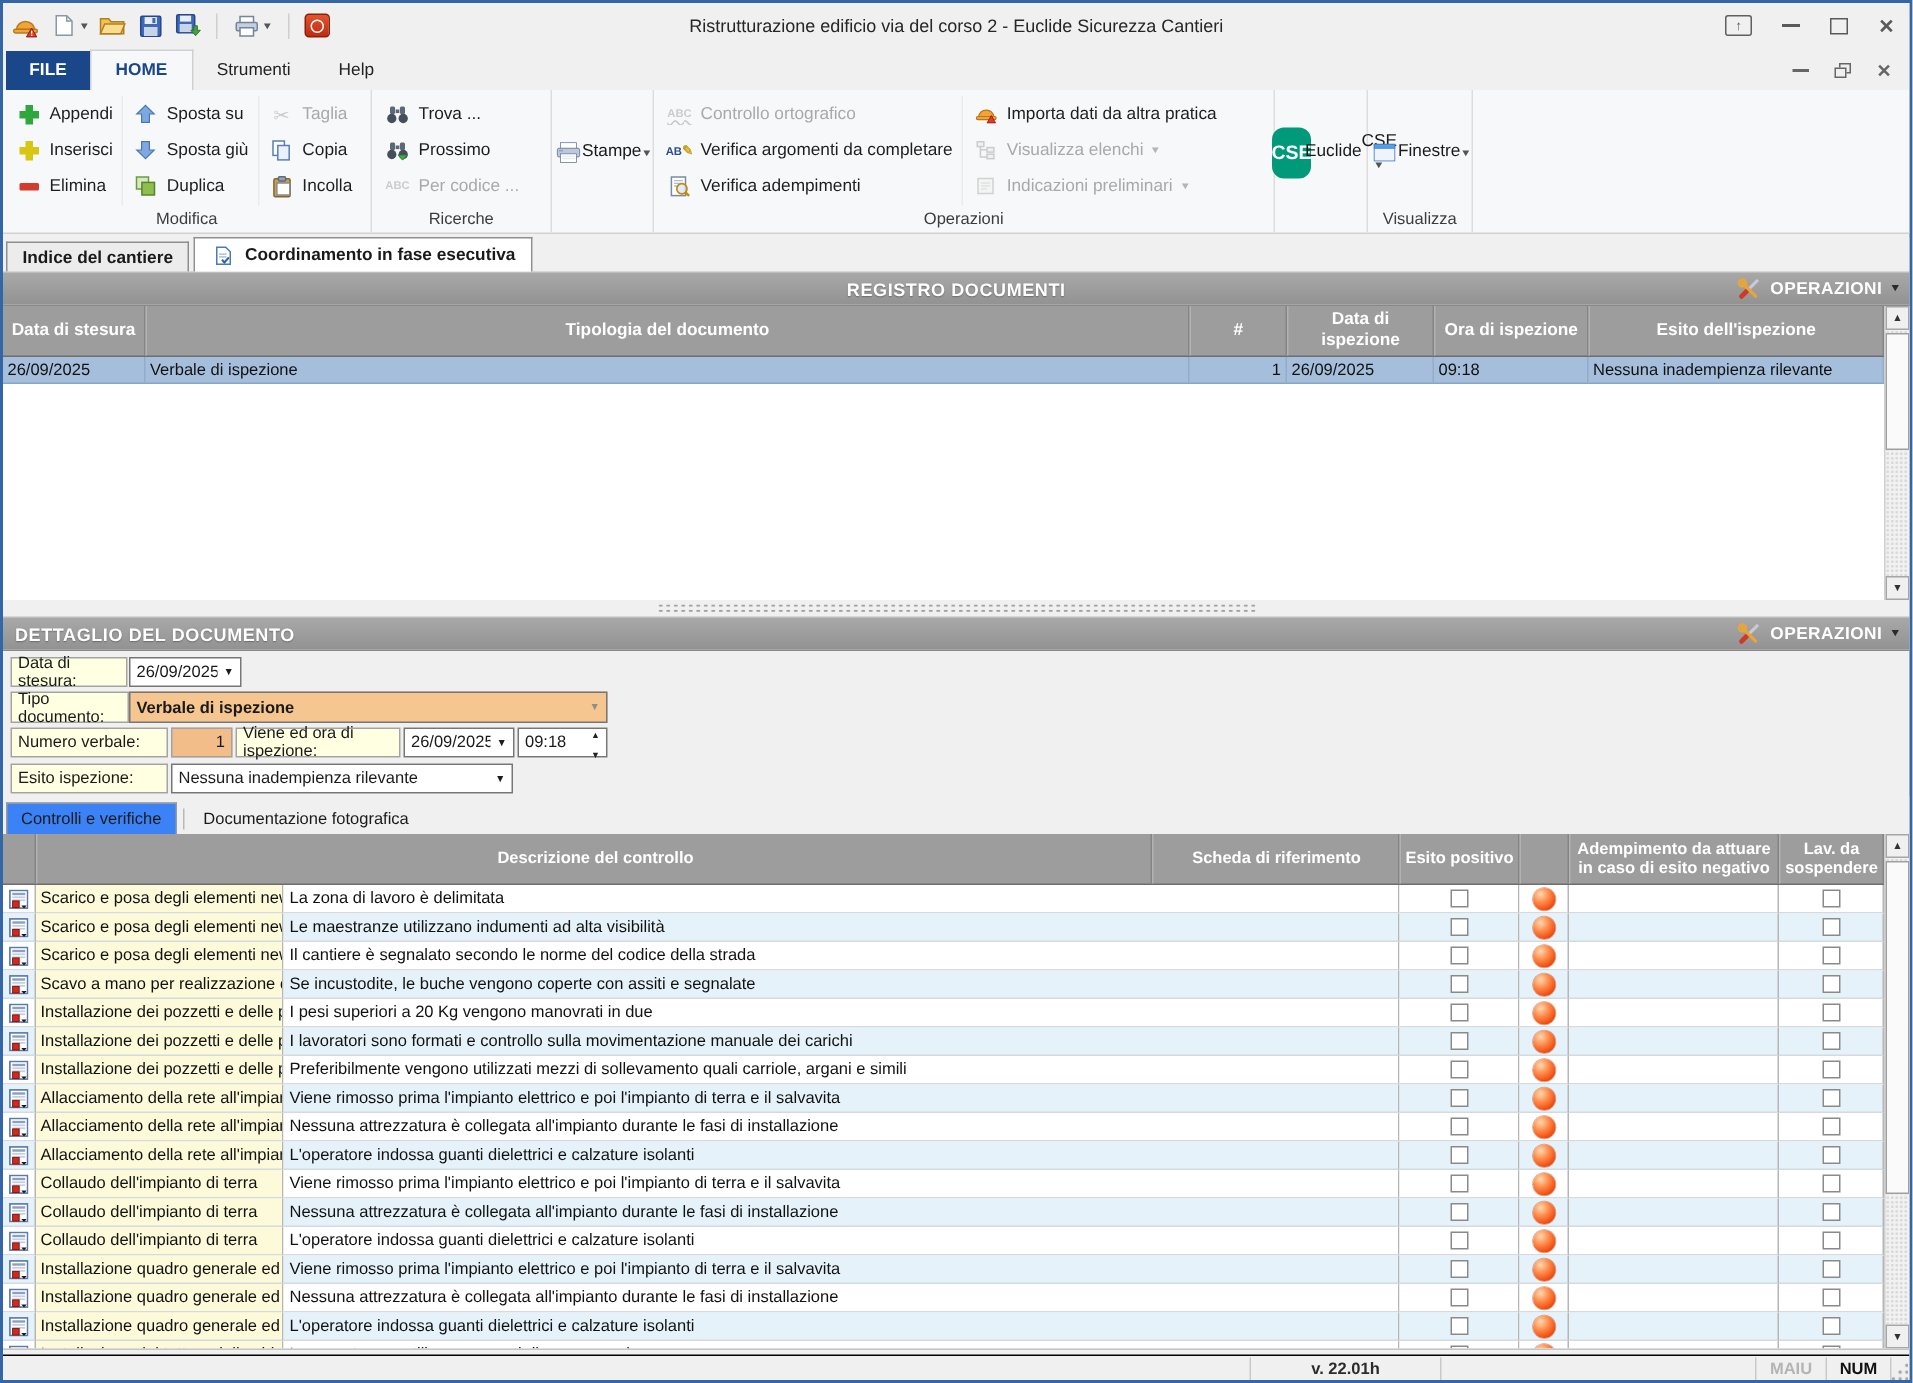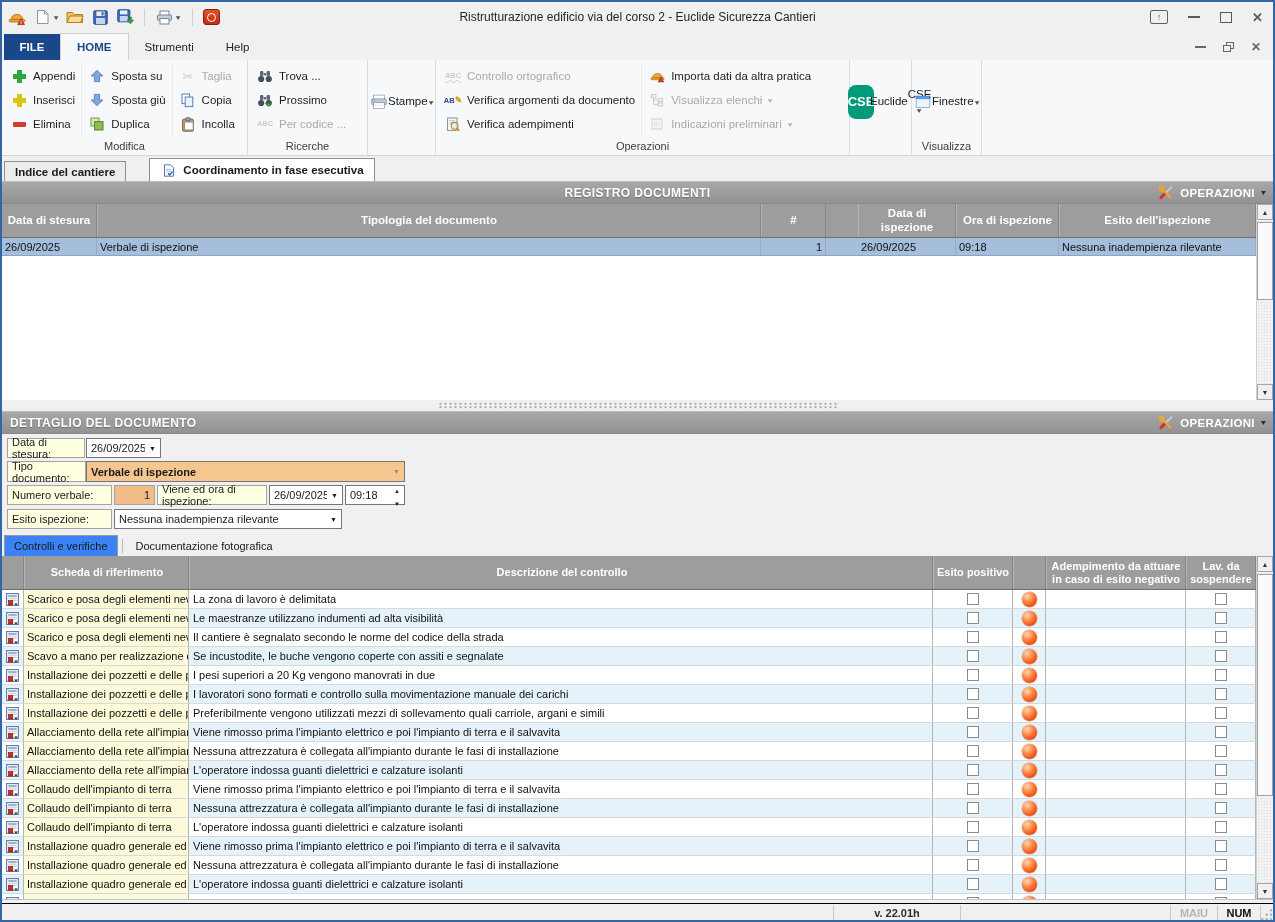--- a/index.html
+++ b/index.html
@@ -51,41 +51,41 @@
   .rbtn.disabled .chev::before{color:#b5b5b5;}
   .tinytext{font-weight:bold;font-size:7.5px;line-height:1;letter-spacing:0;}
   .uglyph{line-height:1;}
   .cse-tile{width:36px;height:34px;background:#009a7a;border-radius:8px;color:#fff;font-weight:bold;font-size:13px;display:inline-flex;align-items:center;justify-content:center;}
   .exit-badge{width:17px;height:16px;background:linear-gradient(#e2542f,#bf2c12);border:1px solid #8e1f0c;border-radius:3px;display:inline-flex;align-items:center;justify-content:center;box-sizing:border-box;}
   .exit-ring{width:7px;height:7px;border:1.7px solid #fff;border-radius:50%;}
   .xplus{width:13px;height:13px;display:inline-block;background:linear-gradient(var(--c),var(--c)) center/13px 5px no-repeat,linear-gradient(var(--c),var(--c)) center/5px 13px no-repeat;}
   .xminus{width:13px;height:5px;background:#d33b2c;display:inline-block;border-radius:1px;}
 
   
-  .doctabs{position:absolute;top:156px;left:0;right:0;height:23px;background:#f0f0f0;display:flex;align-items:flex-end;padding-left:2px;box-sizing:border-box;gap:20px;}
+  .doctabs{position:absolute;top:156px;left:0;right:0;height:23px;background:#f0f0f0;display:flex;align-items:flex-end;padding-left:2px;box-sizing:border-box;}
   .dtab{background:#ececec;border:1px solid #8f8f8f;border-bottom:none;height:20px;display:flex;align-items:center;gap:5px;padding:0 10px;font-weight:bold;font-size:11.5px;box-sizing:border-box;}
   .dtab.active{background:#fff;height:23px;z-index:2;margin-left:3px;}
 
   
   .sec-header{position:absolute;left:0;right:0;height:23px;background:linear-gradient(#a8a8a8,#929292);border-top:1px solid #bdbdbd;border-bottom:1px solid #898989;color:#fff;font-weight:bold;font-size:12px;display:flex;align-items:center;box-sizing:border-box;}
   .sec-title-center{flex:1;text-align:center;letter-spacing:.4px;text-shadow:0 1px 1px rgba(0,0,0,.3);}
   .sec-title-left{padding-left:8px;letter-spacing:.4px;text-shadow:0 1px 1px rgba(0,0,0,.3);}
   .operazioni{position:absolute;right:6px;top:0;height:100%;display:flex;align-items:center;gap:5px;color:#fff;font-weight:bold;font-size:11.5px;letter-spacing:.3px;}
   .operazioni .chev::before{color:#2b2b2b;font-size:7px;}
 
   
   .reg-thead{position:absolute;top:202px;left:0;right:17px;height:34px;display:flex;background:#9d9d9d;box-sizing:border-box;border-bottom:1px solid #6e6e6e;}
   .hcell{color:#fff;font-weight:bold;font-size:11.5px;display:flex;align-items:center;justify-content:center;text-align:center;border-right:1px solid #858585;border-left:1px solid #b2b2b2;box-sizing:border-box;line-height:1.15;padding:1px 2px;}
   .hcell:first-child{border-left:none;}
   .reg-row{position:absolute;top:236px;left:0;right:17px;height:18px;display:flex;background:#a5bedb;border-bottom:1px solid #8aa5c4;box-sizing:border-box;}
   .rcell{display:flex;align-items:center;padding:0 3px;border-right:1px solid #93accA;box-sizing:border-box;overflow:hidden;white-space:nowrap;font-size:11px;color:#111;}
   .reg-empty{position:absolute;top:254px;left:0;right:17px;height:144px;background:#fff;}
   
   .w-dstes{width:95px;flex:none;} .w-tipol{flex:1;} .w-num{width:65px;flex:none;}
-  .w-disp{width:98px;flex:none;margin-left:32px;} .w-oisp{width:103px;flex:none;} .w-esito{width:197px;flex:none;}
+  .w-disp{width:98px;flex:none;} .w-oisp{width:103px;flex:none;} .w-esito{width:197px;flex:none;}
   .num-right{justify-content:flex-end;}
 
   
   .vscroll{position:absolute;right:0;width:17px;background:#f2f2f2;border-left:1px solid #cfcfcf;box-sizing:border-box;display:flex;flex-direction:column;}
   .sbtn{height:16px;flex:none;background:#f0f0f0;border:1px solid #a6a6a6;display:flex;align-items:center;justify-content:center;box-sizing:border-box;}
   .sbtn.up::before{content:"▲";font-size:7px;color:#333;}
   .sbtn.down::before{content:"▼";font-size:7px;color:#333;}
   .strack{flex:1;position:relative;background-image:radial-gradient(#d9d9d9 0.8px,transparent 1px);background-size:3px 3px;}
   .sthumb{position:absolute;left:0;right:0;background:#fafafa;border:1px solid #a0a0a0;box-sizing:border-box;}
 
@@ -382,21 +382,21 @@
             <div class="rbtn disabled">
               <span class="ric">
                 <span class="tinytext" style="color:#a8a8a8;text-decoration:underline wavy #cc9999">ABC</span>
               </span>
               <span>Controllo ortografico</span>
             </div>
             <div class="rbtn">
               <span class="ric">
                 <span class="tinytext" style="color:#2b4d8c">AB<span style="color:#caa21d;font-size:9px">✎</span></span>
               </span>
-              <span>Verifica argomenti da documento</span>
+              <span>Verifica argomenti da completare</span>
             </div>
             <div class="rbtn">
               <span class="ric">
                 <svg width="14" height="15" viewBox="0 0 14 15">
                   <rect x="1.6" y="1" width="9.4" height="12.4" fill="#fff" stroke="#7a8aa0"></rect>
                   <path d="M3.4 3.4h5.8M3.4 5.2h5.8M3.4 7h3" stroke="#aebccc" stroke-width="0.9"></path>
                   <circle cx="8.6" cy="8.8" r="3.4" fill="rgba(205,228,248,0.65)" stroke="#c8860a" stroke-width="1.1"></circle>
                   <path d="M11 11.2l2.4 2.4" stroke="#c8860a" stroke-width="1.6"></path>
                 </svg>
               </span>
@@ -583,22 +583,22 @@
   </div>
 
   <div class="dettabs">
     <div class="ctab active">Controlli e verifiche</div>
     <div class="ctab-sep"></div>
     <div class="ctab">Documentazione fotografica</div>
   </div>
 
   <div class="ctrl-thead">
     <div class="hcell c-icon"></div>
+    <div class="hcell c-desc">Descrizione del controllo</div>
     <div class="hcell c-scheda" style="background:transparent;">Scheda di riferimento</div>
-    <div class="hcell c-desc">Descrizione del controllo</div>
     <div class="hcell c-esito">Esito positivo</div>
     <div class="hcell c-dot"></div>
     <div class="hcell c-adem">Adempimento da attuare in caso di esito negativo</div>
     <div class="hcell c-lav">Lav. da sospendere</div>
   </div>
   <div class="ctrl-body" id="ctrl-body">
       <div class="crow">
         <div class="cell c-icon">
           <span class="ric">
             <svg width="13" height="13" viewBox="0 0 13 13">

